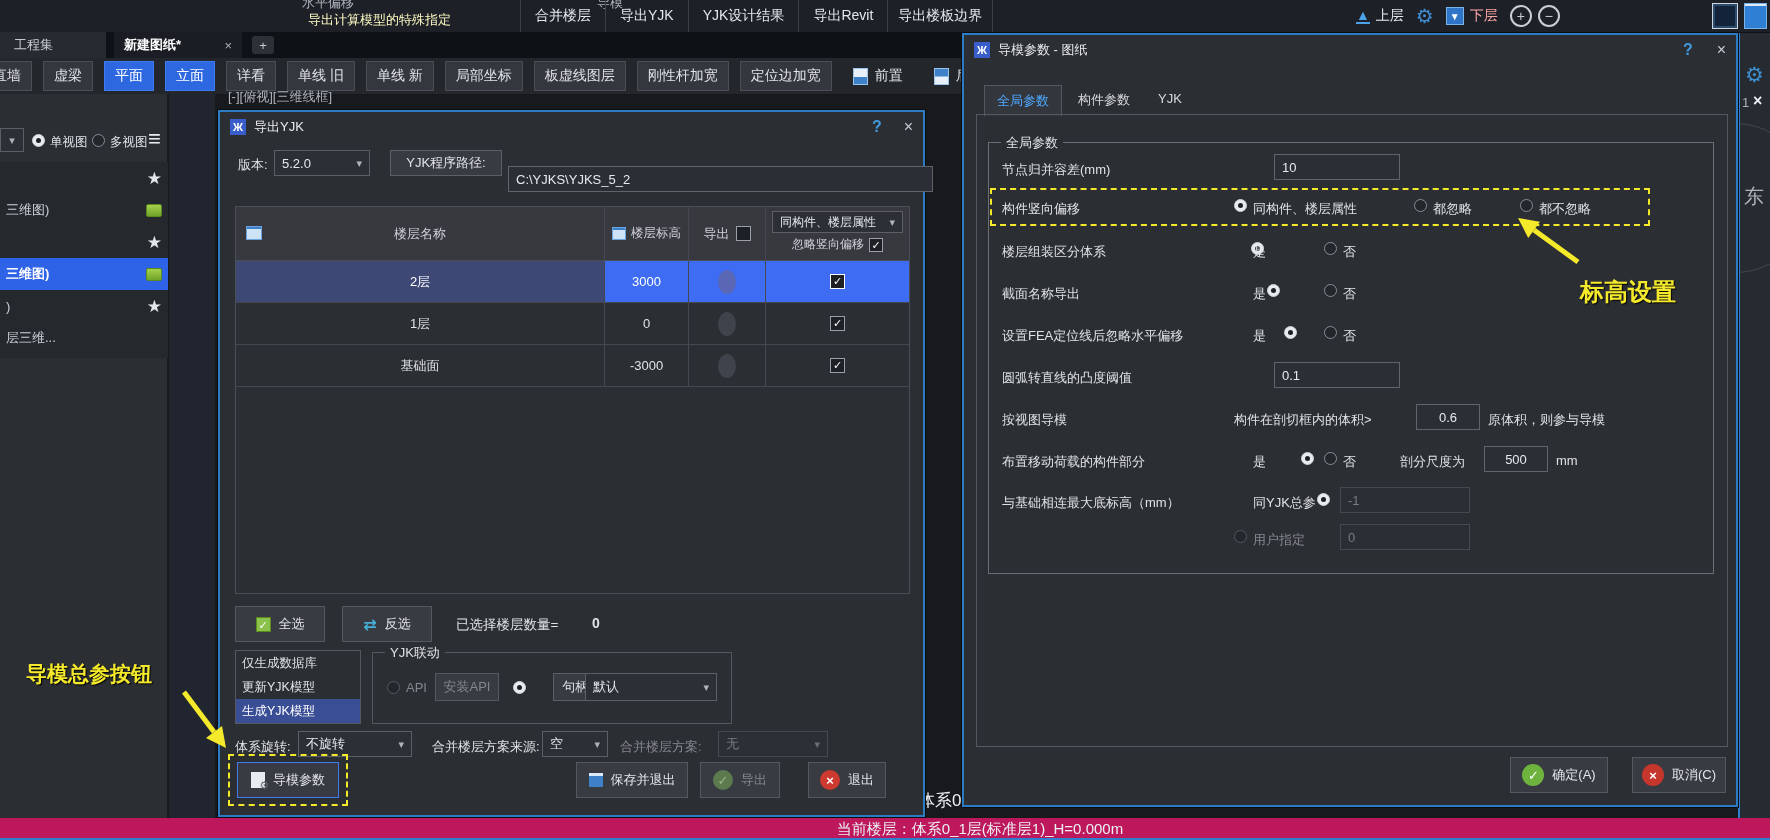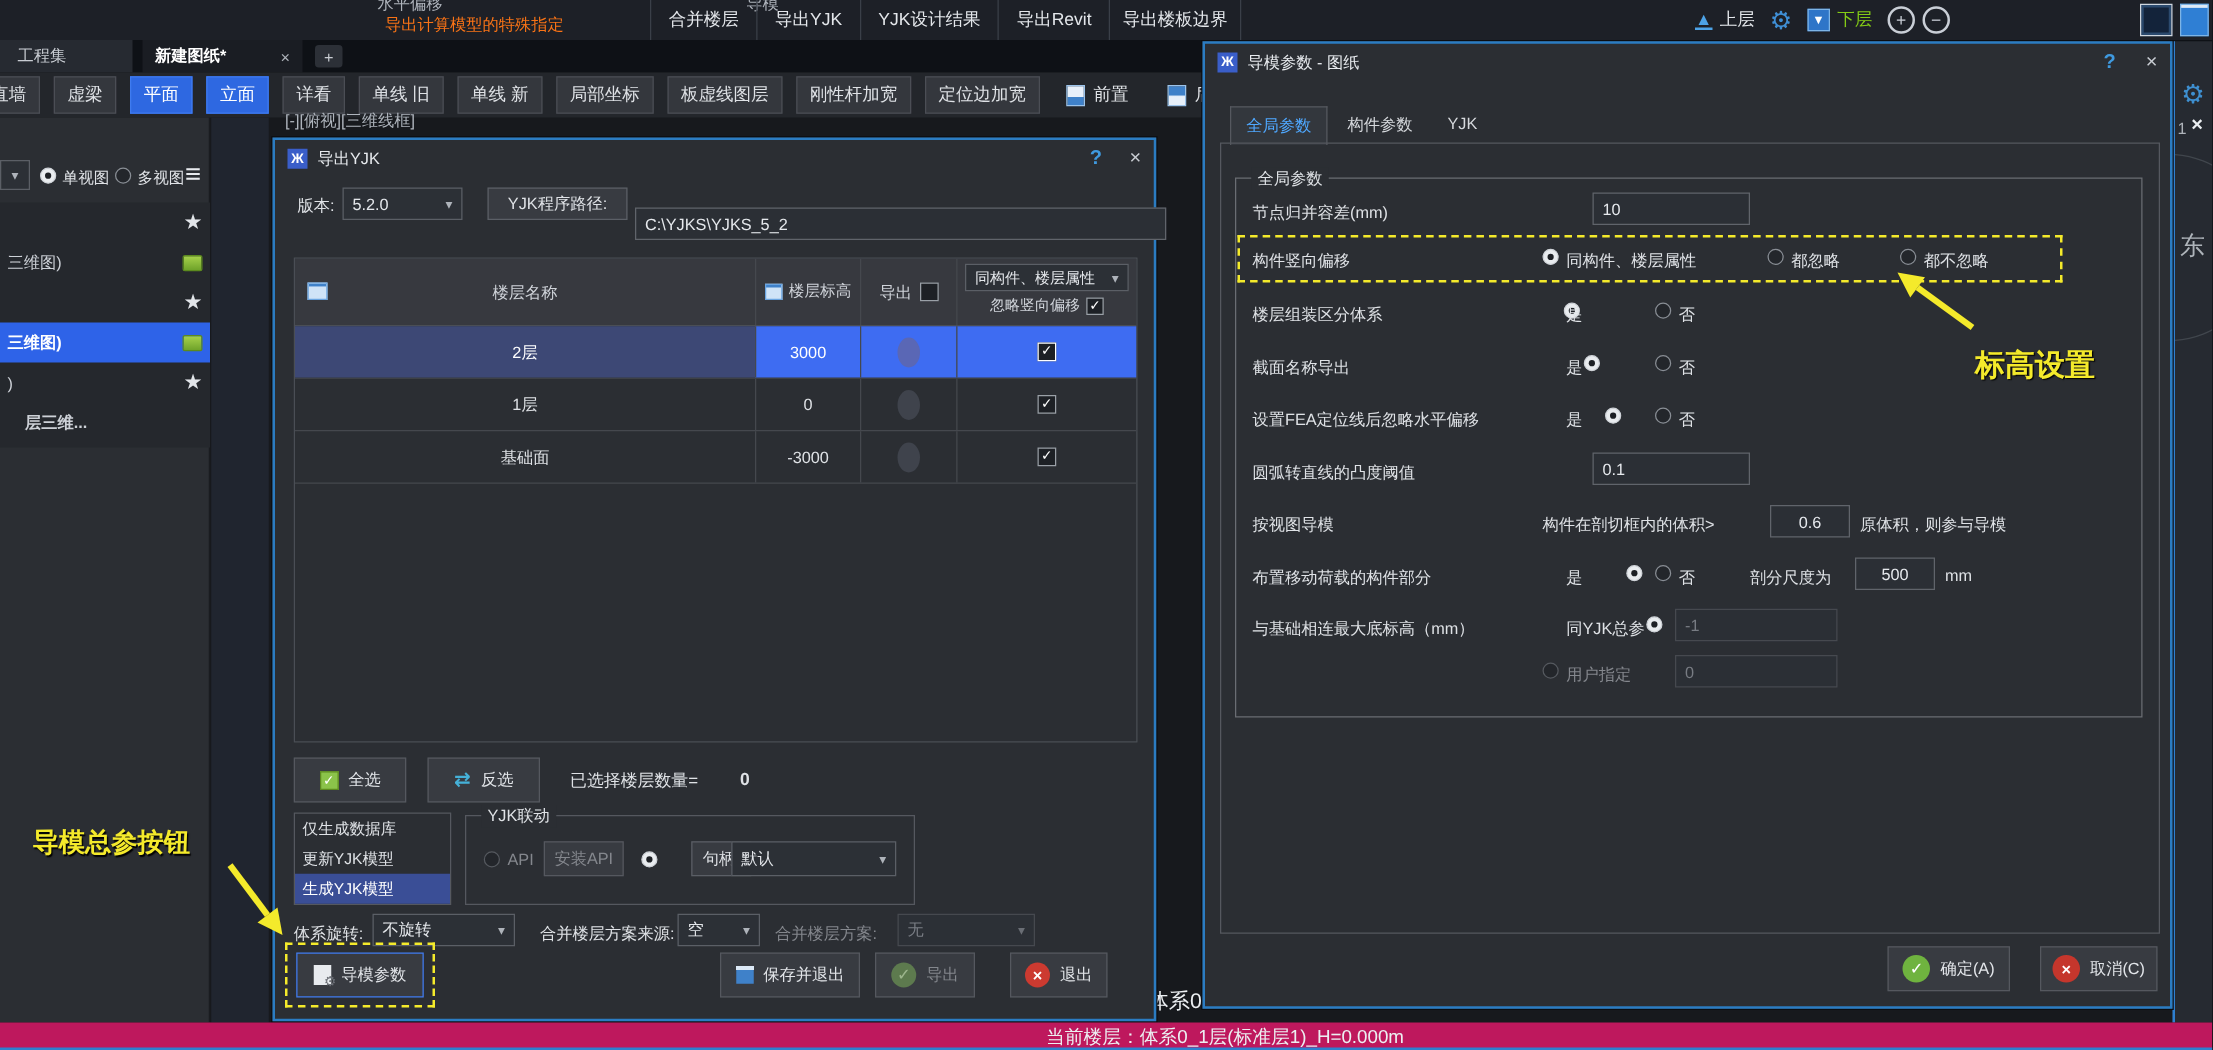--- a/index.html
+++ b/index.html
@@ -57,21 +57,21 @@
   .vline-cell { border-left:1px solid #45484e; }
 </style>
 </head>
 <body>
 
 <div id="screen">
 
   <div class="abs" style="left:0;top:0;width:1770px;height:32px;background:#1d2027;overflow:hidden;">
     <span class="abs" style="left:302px;top:-6px;font-size:13px;color:#aeb3bb;">水平偏移</span>
     <span class="abs" style="left:597px;top:-6px;font-size:13px;color:#aeb3bb;">导模</span>
-    <span class="abs" style="left:308px;top:11px;font-size:13px;color:#f97316;">导出计算模型的特殊指定</span>
+    <span class="abs" style="left:308px;top:11px;font-size:13px;color:#fef9c3;">导出计算模型的特殊指定</span>
     <div class="abs" style="left:520px;top:0;height:32px;display:flex;align-items:stretch;">
       <div class="sep"></div>
       <div style="display:flex;align-items:flex-end;padding:0 14px 7px;font-size:14px;color:#e4e7eb;">合并楼层</div>
       <div class="sep"></div>
       <div style="display:flex;align-items:flex-end;padding:0 14px 7px;font-size:14px;color:#e4e7eb;">导出YJK</div>
       <div class="sep"></div>
       <div style="display:flex;align-items:flex-end;padding:0 14px 7px;font-size:14px;color:#e4e7eb;">YJK设计结果</div>
       <div class="sep"></div>
       <div style="display:flex;align-items:flex-end;padding:0 14px 7px;font-size:14px;color:#e4e7eb;">导出Revit</div>
       <div class="sep"></div>
@@ -80,21 +80,21 @@
     </div>
 
     <div class="abs" style="left:1350px;top:2px;height:28px;display:flex;align-items:center;gap:6px;">
       <div style="display:flex;align-items:center;gap:6px;padding:0 6px;height:28px;">
         <span style="color:#4da3e8;font-size:14px;border-bottom:2px solid #4da3e8;line-height:14px;">▲</span>
         <span style="font-size:14px;color:#e4e7eb;">上层</span>
       </div>
       <span style="color:#3f8fd6;font-size:20px;">⚙</span>
       <div style="display:flex;align-items:center;gap:6px;padding:0 6px;height:28px;">
         <span style="background:#2e75c8;color:#fff;font-size:10px;width:18px;height:18px;display:flex;align-items:center;justify-content:center;border:1px solid #7db4e6;">▼</span>
-        <span style="font-size:14px;color:#84cc16;">下层</span>
+        <span style="font-size:14px;color:#fca5a5;">下层</span>
       </div>
       <span style="width:22px;height:22px;border-radius:50%;border:2px solid #c9ced6;display:flex;align-items:center;justify-content:center;color:#c9ced6;font-size:14px;">+</span>
       <span style="width:22px;height:22px;border-radius:50%;border:2px solid #c9ced6;display:flex;align-items:center;justify-content:center;color:#c9ced6;font-size:14px;">−</span>
     </div>
     <span class="abs" style="left:1712px;top:3px;width:26px;height:26px;border:1px solid #cfd6de;background:#13233a;box-shadow:inset 0 0 0 2px #2b4a6e;"></span>
     <span class="abs" style="left:1744px;top:3px;width:23px;height:26px;border:1px solid #7db4e6;background:#2f7fd4;box-shadow:inset 0 6px 0 -4px #dce9f7, inset 0 12px 0 -10px #dce9f7, inset 0 18px 0 -16px #dce9f7;"></span>
   </div>
 
   <div class="abs" style="left:0;top:32px;width:1770px;height:26px;background:#0e1116;display:flex;align-items:stretch;">
     <div style="width:106px;background:#262a31;color:#c8ccd2;display:flex;align-items:center;padding:0 14px;font-size:13px;">工程集</div>
@@ -163,21 +163,21 @@
         <span class="star">★</span>
       </div>
       <div style="height:32px;display:flex;align-items:center;justify-content:space-between;padding:0 6px;background:#2e63e8;color:#fff;font-weight:bold;">
         <span>三维图)</span>
         <span class="imgicon"></span>
       </div>
       <div style="height:32px;display:flex;align-items:center;justify-content:space-between;padding:0 6px;">
         <span style="color:#cdd1d7;">)</span>
         <span class="star">★</span>
       </div>
-      <div style="height:32px;display:flex;align-items:center;padding:0 20px;font-weight:bold;">
+      <div style="height:32px;display:flex;align-items:center;padding:0 6px;">
         <span style="color:#cdd1d7;">层三维...</span>
       </div>
     </div>
   </div>
 
   <div class="abs" style="left:169px;top:94px;width:46px;height:724px;background:#20252f;z-index:1;"></div>
 
   <div class="abs dlg" style="left:218px;top:110px;width:707px;height:707px;z-index:10;">
     <div class="titlebar">
       <span class="dlg-ico">Ж</span>

